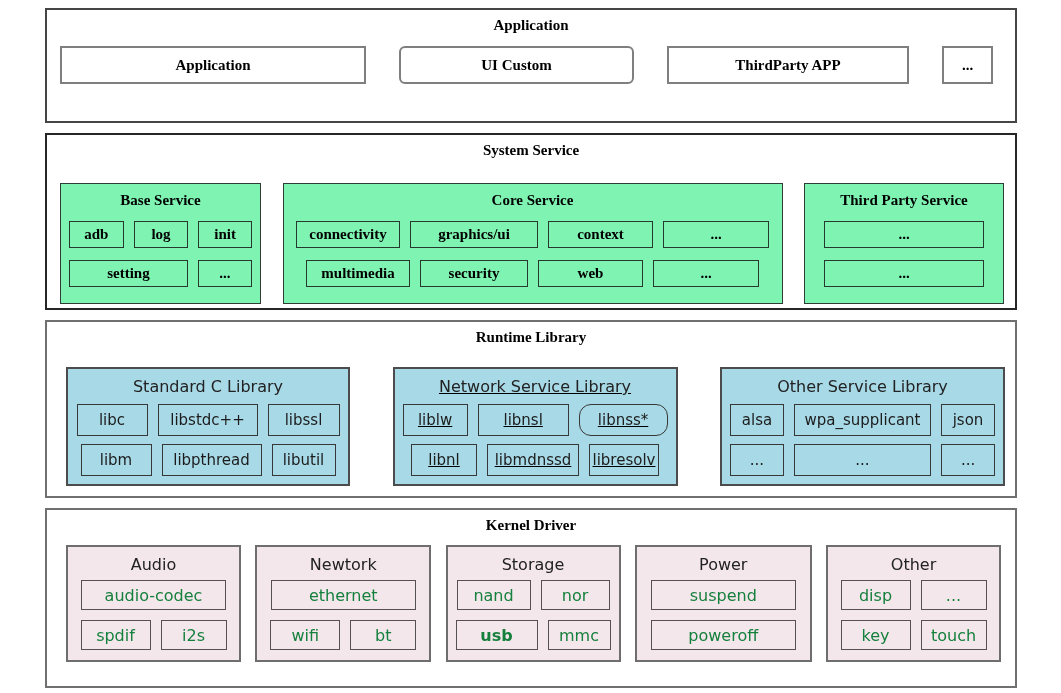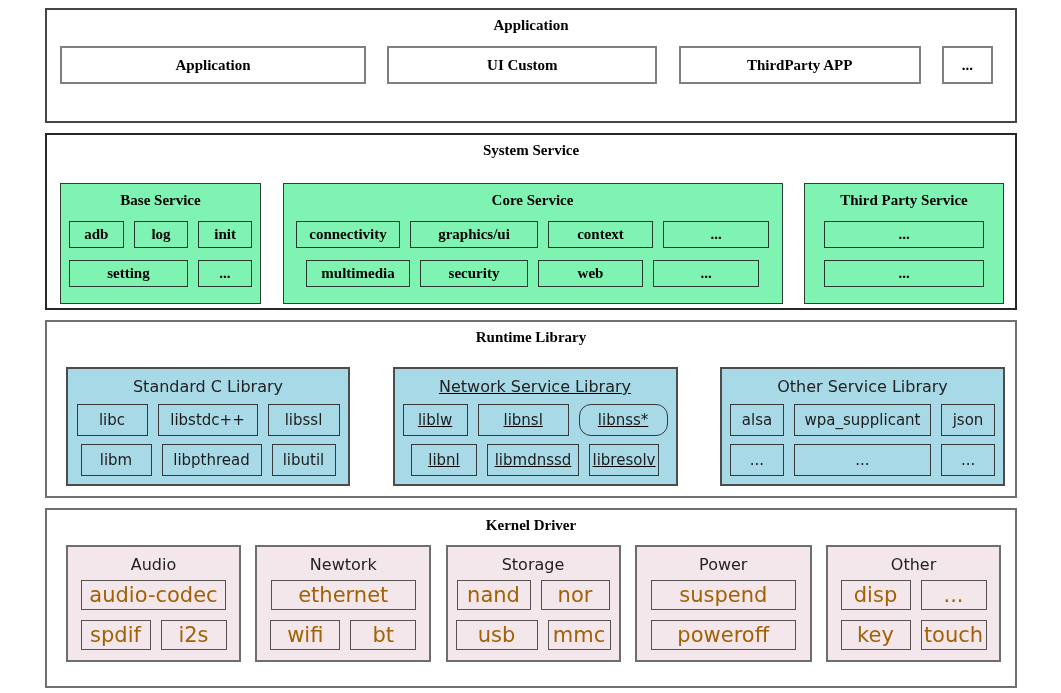--- a/index.html
+++ b/index.html
@@ -93,34 +93,34 @@
 
   
   .style-pink .panel { height: 117px; background: #f4e7eb; border: 2px solid #6e6e6e; }
   .style-pink .panel-title {
     font-size: 16px; font-weight: normal; color: #222; margin: 2px 0 6px;
     font-family: "DejaVu Sans", "Liberation Sans", sans-serif;
   }
   .style-pink .panel-row { margin-bottom: 10px; }
   .style-pink .item-box {
     height: 30px; background: #f4e7eb; border: 1px solid #565050;
-    font-size: 21px; color: #a16207;
+    font-size: 16px; color: #15803d;
     font-family: "DejaVu Sans", "Liberation Sans", sans-serif;
   }
 </style>
 </head>
 <body>
 
 <div class="diagram">
 
   <section class="layer layer-application">
     <h2 class="layer-title">Application</h2>
     <div class="layer-body">
         <div class="app-box" style="width: 306px;">Application</div>
-        <div class="app-box" style="width: 270px;">UI Custom</div>
+        <div class="app-box" style="width: 235px; border-radius: 6px;">UI Custom</div>
         <div class="app-box" style="width: 242px;">ThirdParty APP</div>
         <div class="app-box" style="width: 51px;">...</div>
       </div>
   </section>
 
   <section class="layer layer-system style-green">
     <h2 class="layer-title">System Service</h2>
     <div class="layer-body">
         <div class="panel" style="width: 201px;">
           <div class="panel-title">Base Service</div>
@@ -229,21 +229,21 @@
             <div class="item-box" style="width: 66px;">bt</div>
           </div>
         </div>
         <div class="panel" style="width: 175px;">
           <div class="panel-title">Storage</div>
           <div class="panel-row">
             <div class="item-box" style="width: 74px;">nand</div>
             <div class="item-box" style="width: 69px;">nor</div>
           </div>
           <div class="panel-row">
-            <div class="item-box" style="width: 90px;">usb</div>
+            <div class="item-box" style="width: 90px; font-weight: bold;">usb</div>
             <div class="item-box" style="width: 69px;">mmc</div>
           </div>
         </div>
         <div class="panel" style="width: 177px;">
           <div class="panel-title">Power</div>
           <div class="panel-row">
             <div class="item-box" style="width: 145px;">suspend</div>
           </div>
           <div class="panel-row">
             <div class="item-box" style="width: 145px;">poweroff</div>

